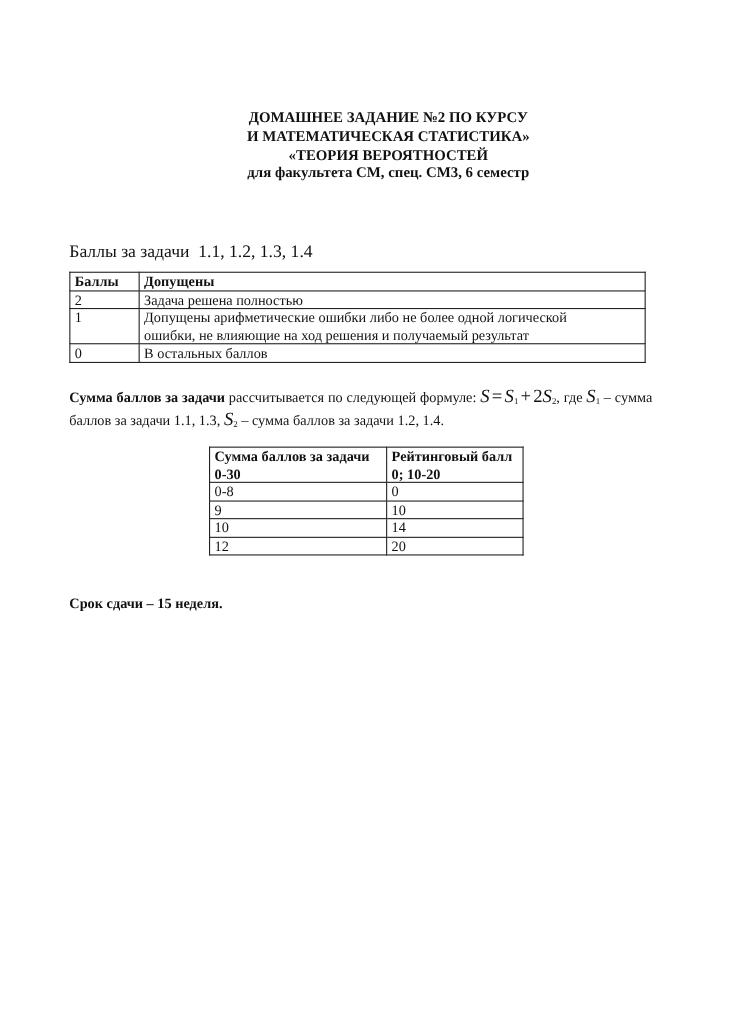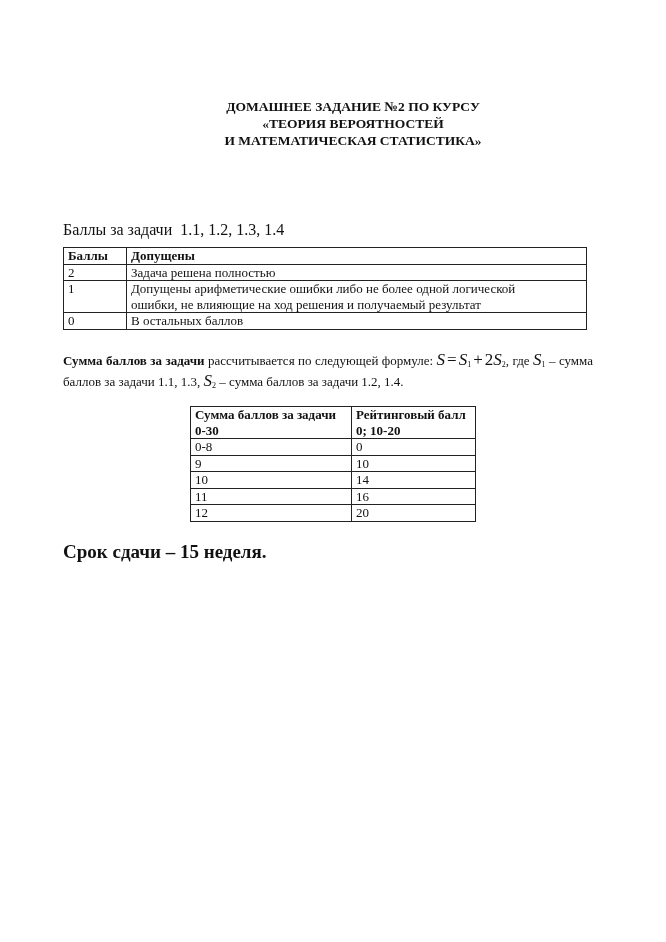--- a/index.html
+++ b/index.html
@@ -86,34 +86,35 @@
       left: 190px;
       top: 406px;
       width: 286px;
     }
     .rating-table .col1 { width: 152px; }
     .rating-table td { height: 15px; }
     .deadline {
       position: absolute;
       left: 63px;
       top: 541px;
-      font-size: 19px;
+      font-size: 13px;
       font-weight: bold;
       white-space: nowrap;
     }
   </style>
 </head>
 <body>
 
 <div class="page">
 
   <div class="title-block">
     <div>ДОМАШНЕЕ ЗАДАНИЕ №2 ПО КУРСУ</div>
+    <div>И МАТЕМАТИЧЕСКАЯ СТАТИСТИКА»</div>
     <div>«ТЕОРИЯ ВЕРОЯТНОСТЕЙ</div>
-    <div>И МАТЕМАТИЧЕСКАЯ СТАТИСТИКА»</div>
+    <div>для факультета СМ, спец. СМ3, 6 семестр</div>
   </div>
 
   <div class="scores-caption">Баллы за задачи  1.1, 1.2, 1.3, 1.4</div>
 
   <table class="criteria-table">
     <tbody>
         <tr>
       <th class="col1">Баллы</th>
       <th>Допущены</th>
     </tr>
@@ -157,24 +158,20 @@
     </tr>
     <tr>
       <td>9</td>
       <td>10</td>
     </tr>
     <tr>
       <td>10</td>
       <td>14</td>
     </tr>
     <tr>
-      <td>11</td>
-      <td>16</td>
-    </tr>
-    <tr>
       <td>12</td>
       <td>20</td>
     </tr>
   </tbody>
     </table>
 
   <div class="deadline">Срок сдачи – 15 неделя.</div>
 
 </div>
 

